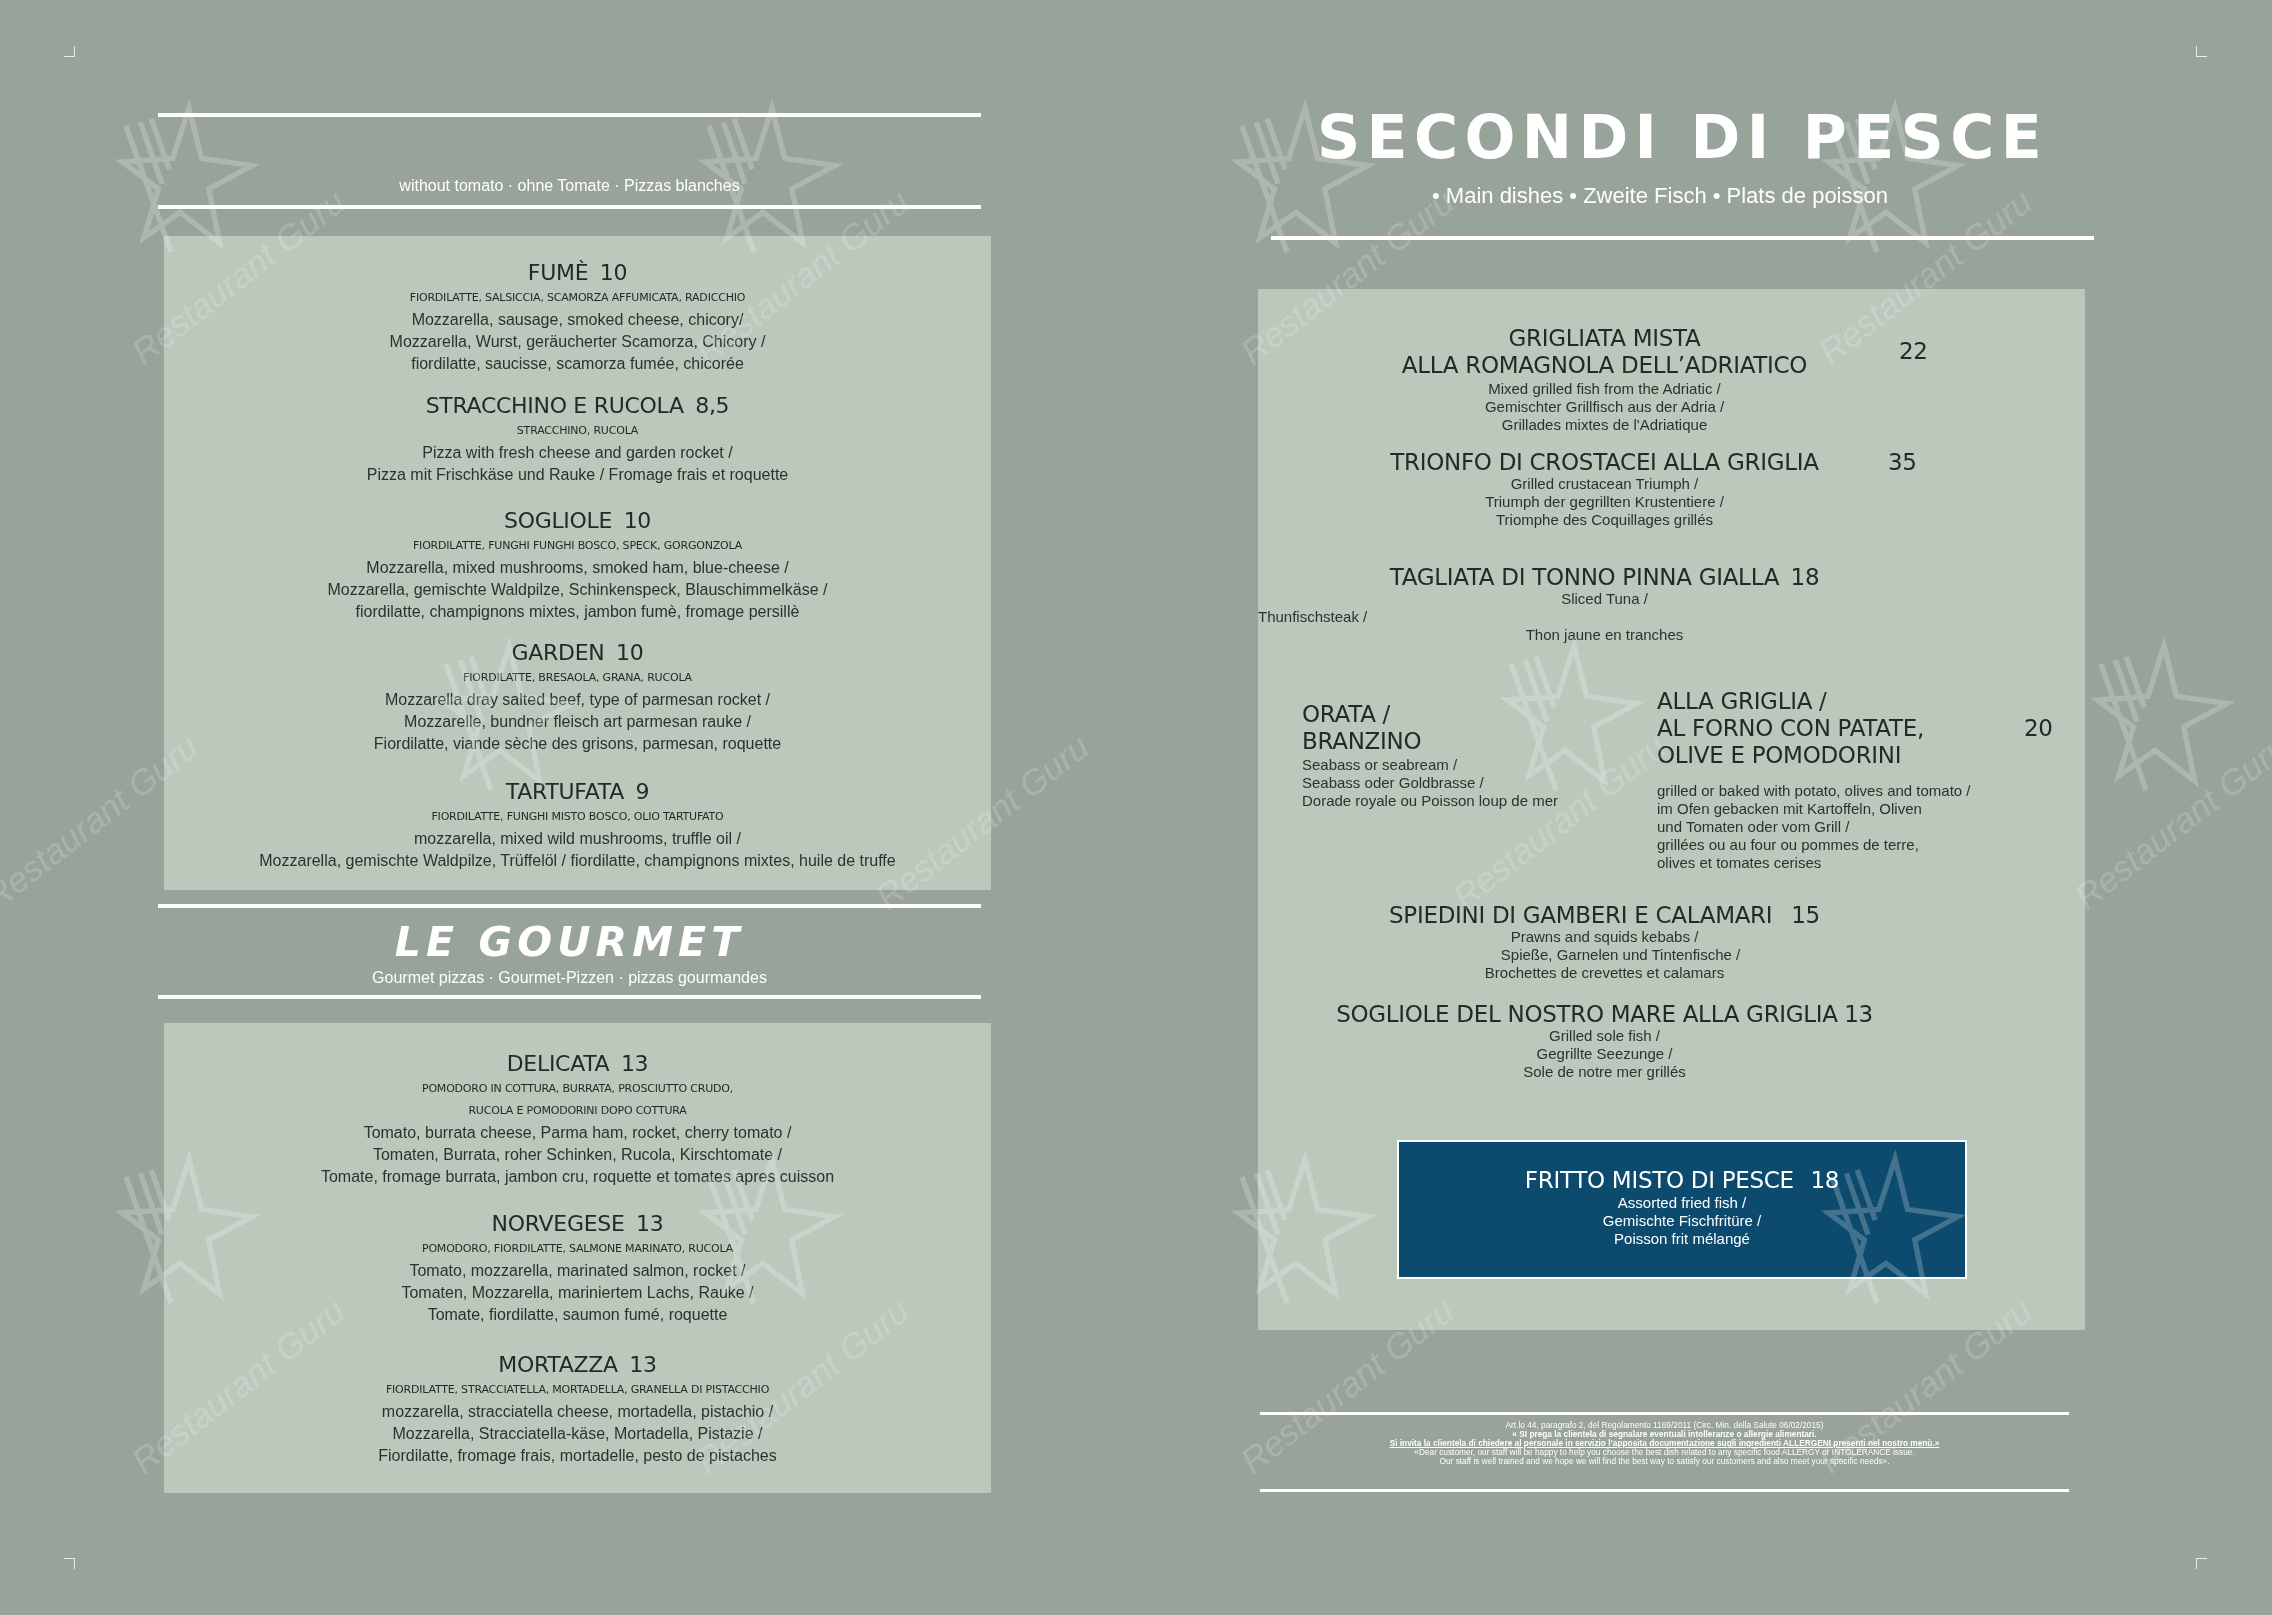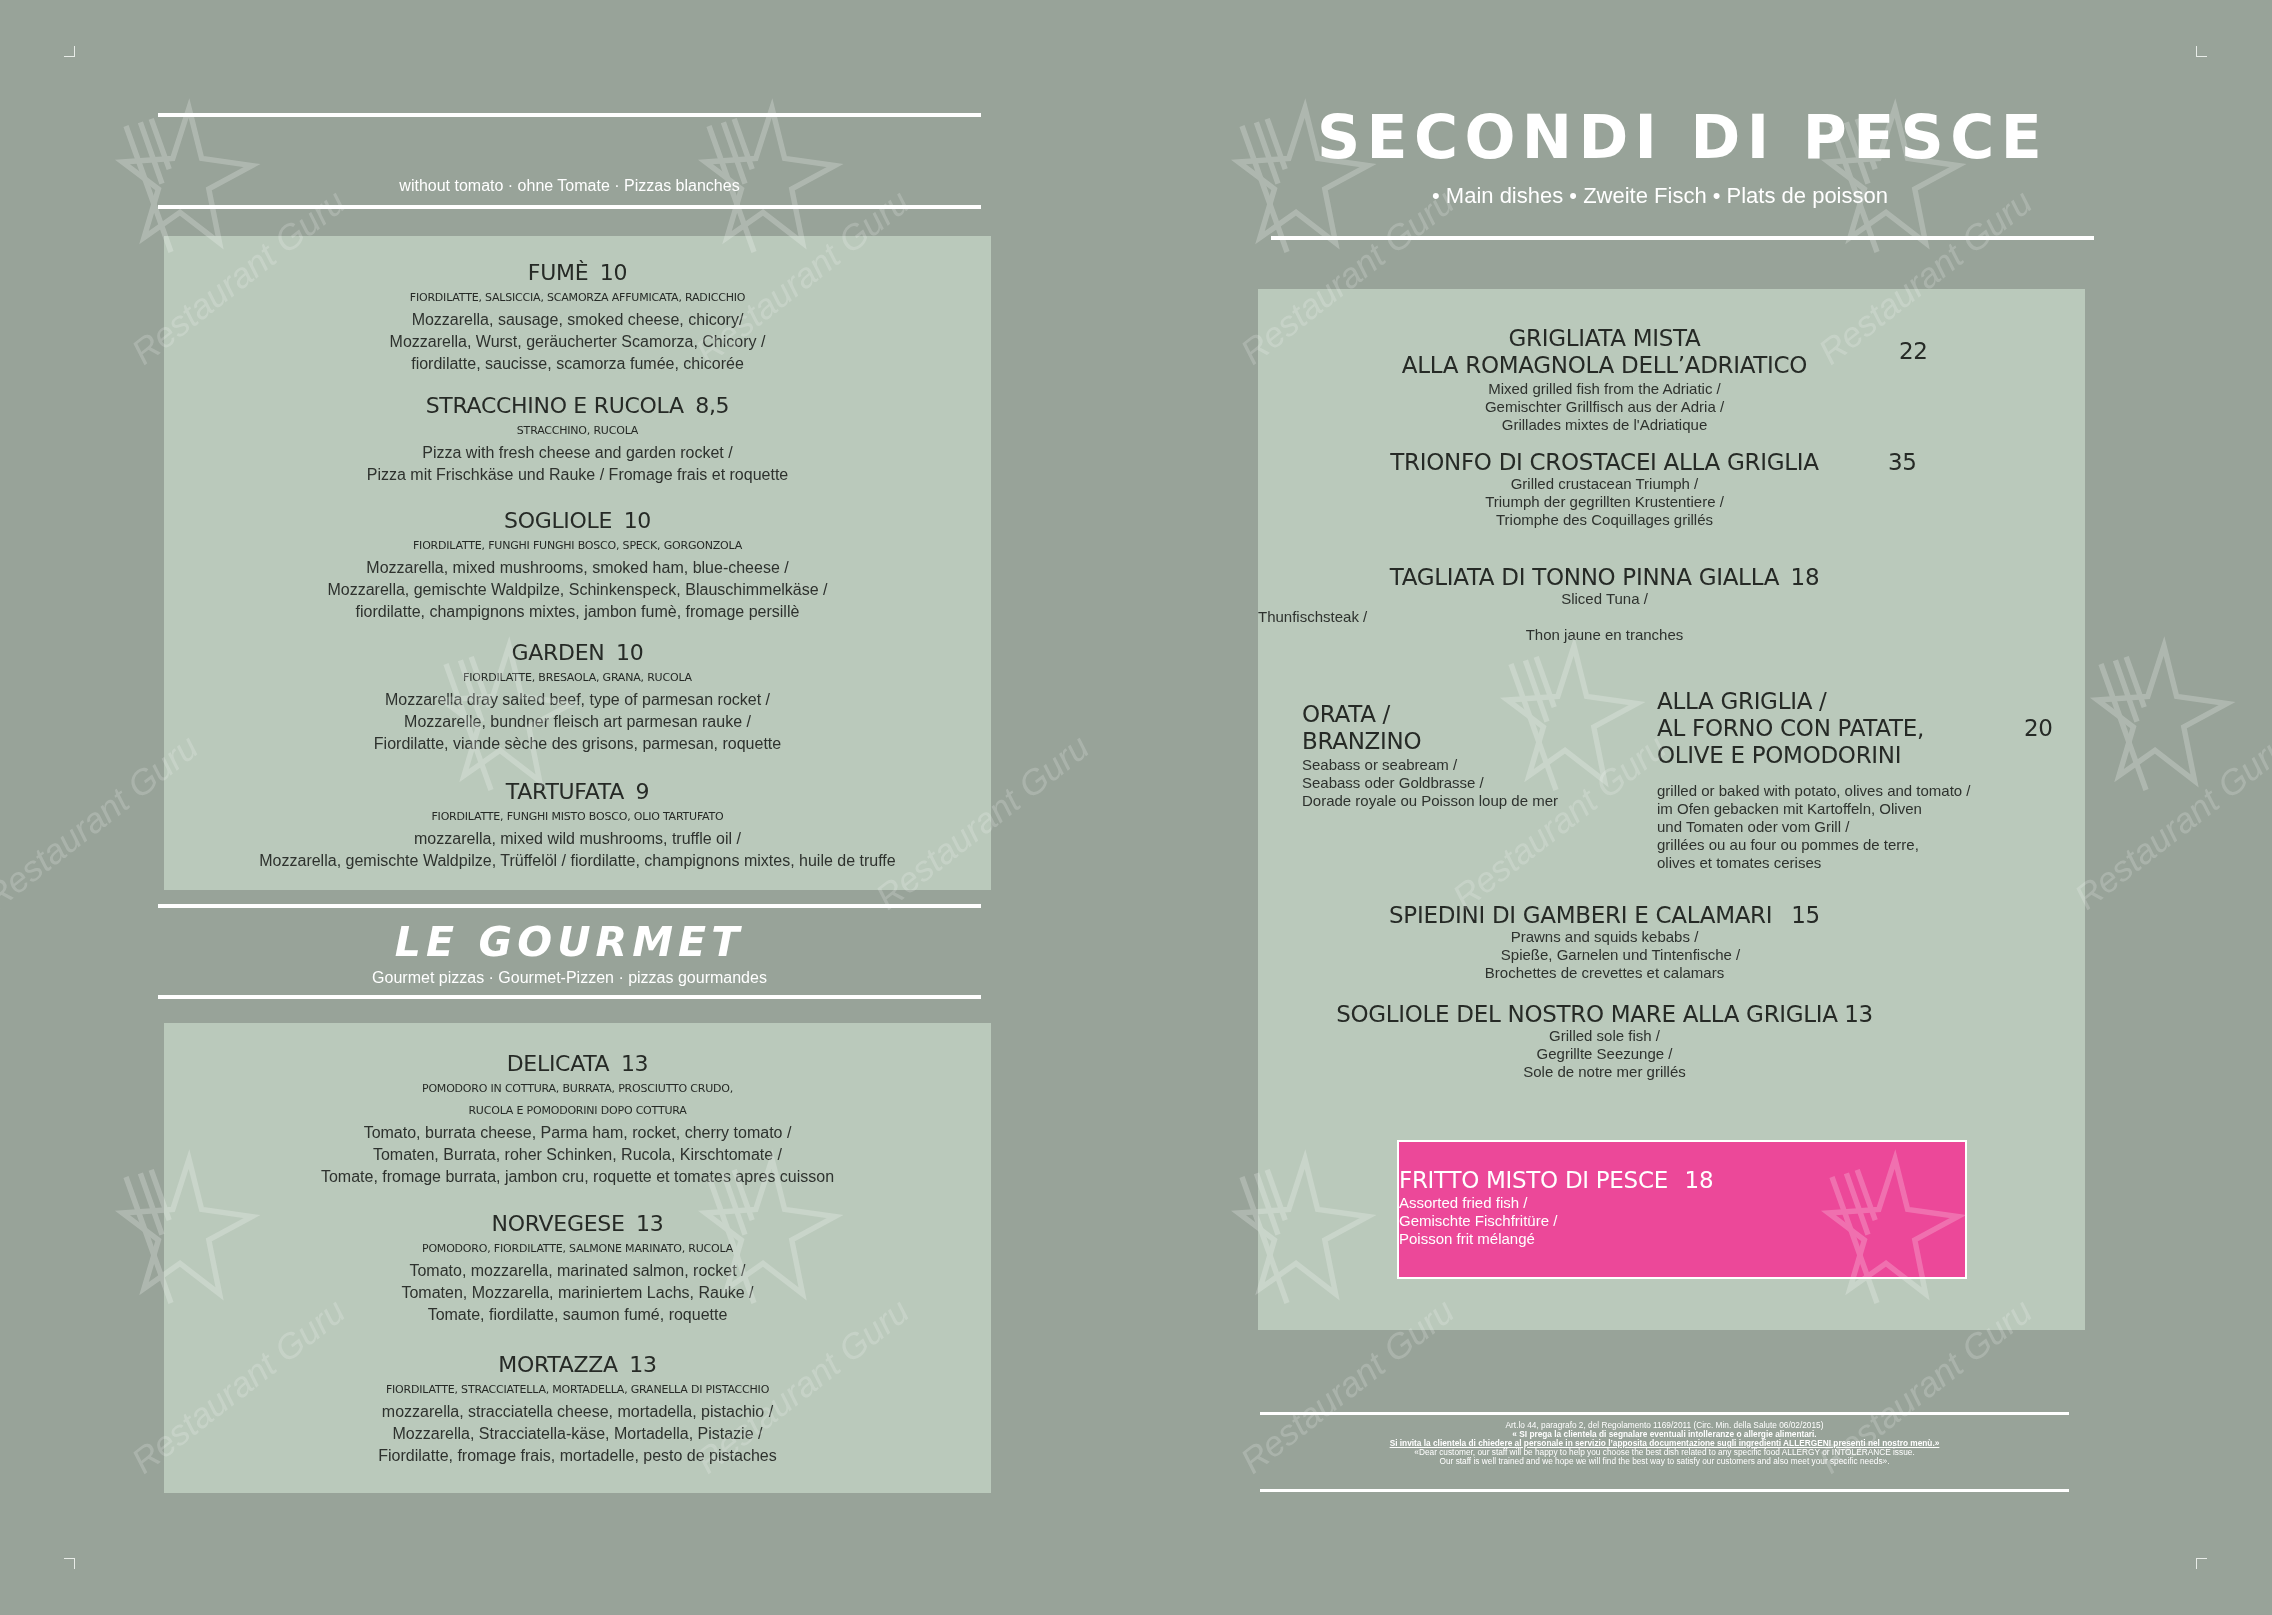--- a/index.html
+++ b/index.html
@@ -163,21 +163,21 @@
       <div class="rdesc" style="position:absolute;left:0;width:693px;text-align:center;top:63px;">Brochettes de crevettes et calamars</div>
     </div>
 
     <div style="position:absolute;left:0;top:711px;width:827px;">
       <div class="rname" style="position:absolute;left:0;width:693px;text-align:center;top:0;"><span>SOGLIOLE DEL NOSTRO MARE ALLA GRIGLIA</span><span style="margin-left:6.4px;">13</span></div>
       <div class="rdesc" style="position:absolute;left:0;width:693px;text-align:center;top:27px;">Grilled sole fish /</div>
       <div class="rdesc" style="position:absolute;left:0;width:693px;text-align:center;top:45px;">Gegrillte Seezunge /</div>
       <div class="rdesc" style="position:absolute;left:0;width:693px;text-align:center;top:63px;">Sole de notre mer grillés</div>
     </div>
 
-    <div style="position:absolute;left:139px;top:851px;width:570px;height:139px;background:#ec4899;border:2.6px solid #ffffff;box-sizing:border-box;color:#fff;">
+    <div style="position:absolute;left:139px;top:851px;width:570px;height:139px;background:#0c4a6e;border:2.6px solid #ffffff;box-sizing:border-box;text-align:center;color:#fff;">
       <div class="rname" style="color:#fff;margin-top:24.4px;"><span>FRITTO MISTO DI PESCE</span><span style="margin-left:16.7px;">18</span></div>
       <div class="rdesc" style="color:#fff;">Assorted fried fish /</div>
       <div class="rdesc" style="color:#fff;">Gemischte Fischfritüre /</div>
       <div class="rdesc" style="color:#fff;">Poisson frit mélangé</div>
     </div>
   </div>
 
   <div class="hline" style="left:1260px;top:1412px;width:809px;height:2.6px;"></div>
   <div class="abs" style="left:1260px;top:1421px;width:809px;">
     <div class="footer-line">Art.lo 44, paragrafo 2, del Regolamento 1169/2011  (Circ. Min. della Salute 06/02/2015)</div>

